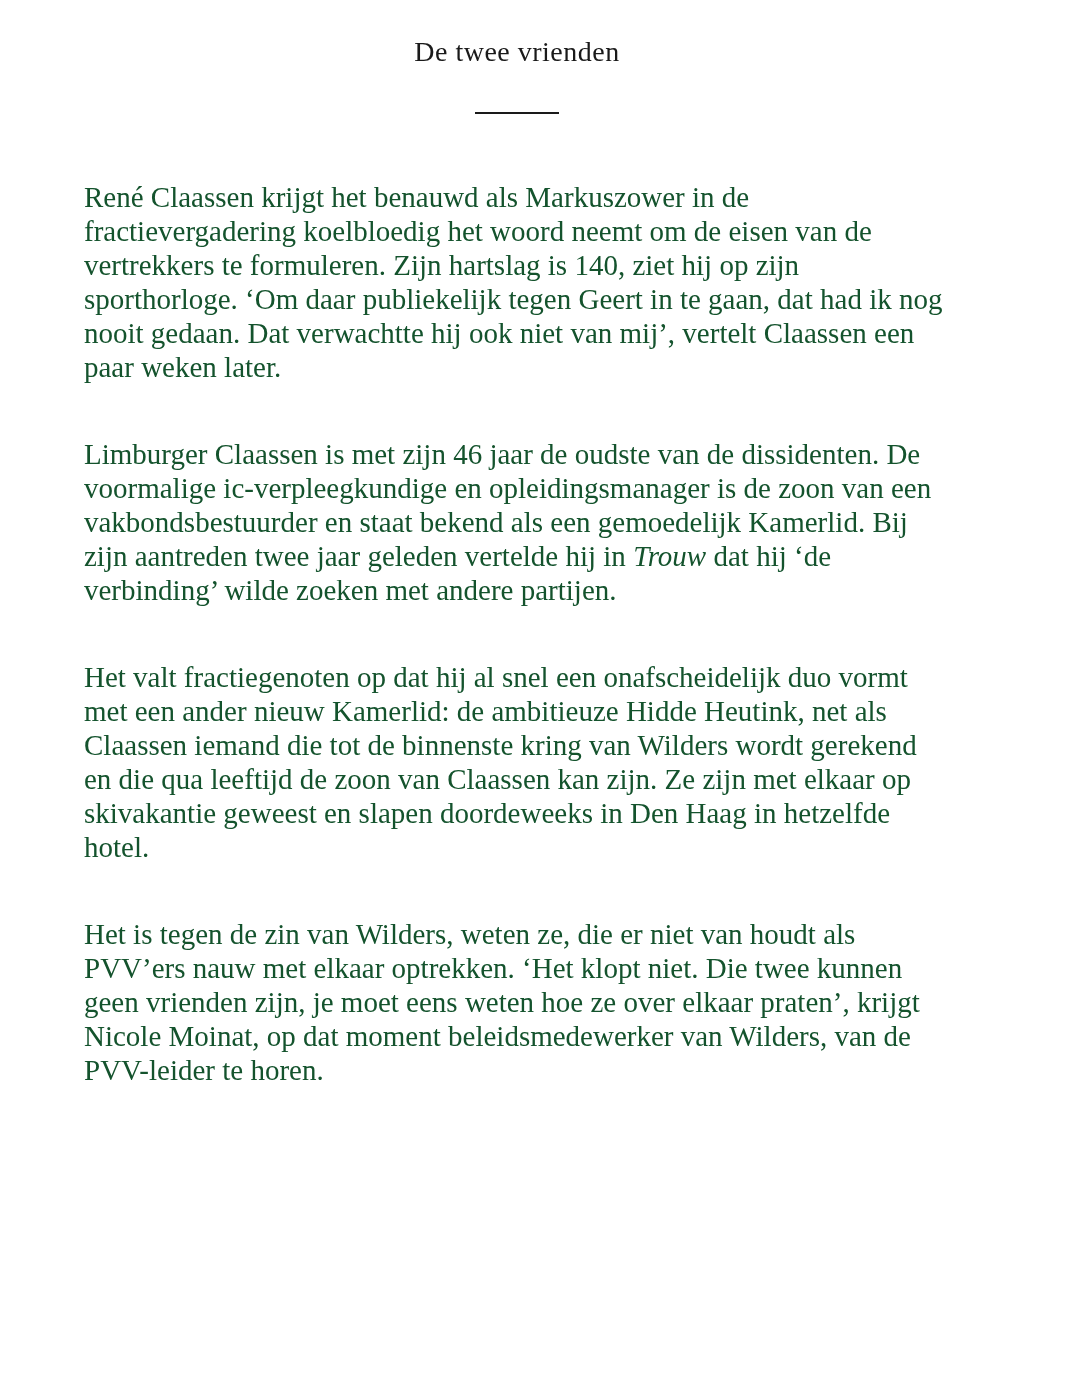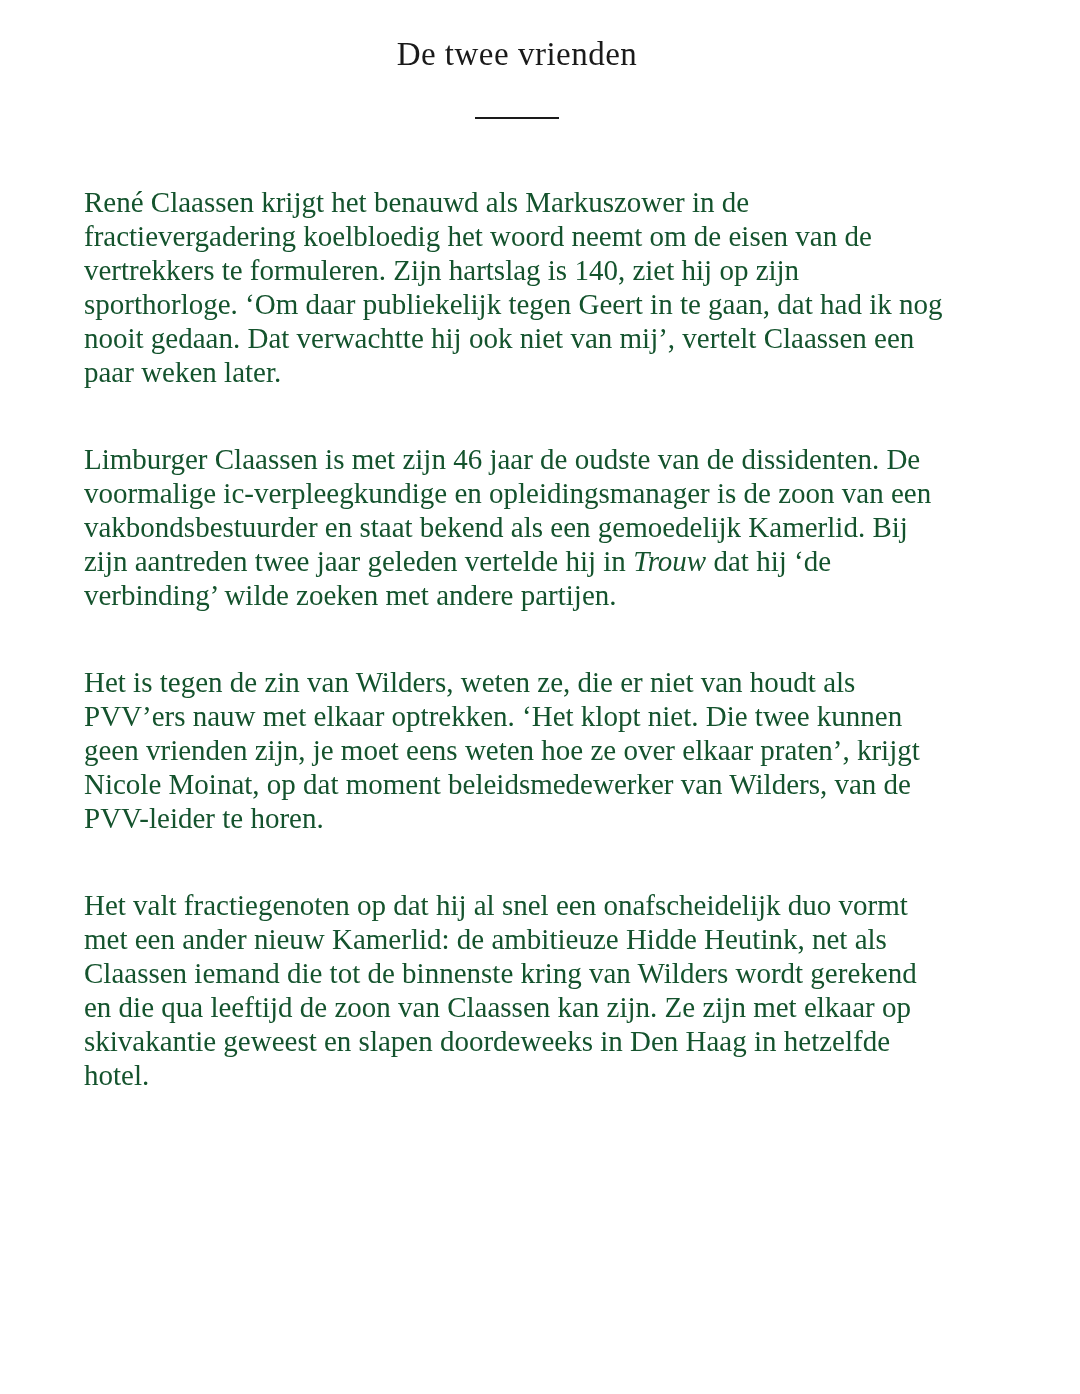--- a/index.html
+++ b/index.html
@@ -13,21 +13,21 @@
     font-family: "Liberation Serif", "DejaVu Serif", serif;
     color: #1a1a1a;
     -webkit-font-smoothing: antialiased;
     overflow: hidden;
   }
   .article {
     margin-left: 84px;
     width: 866px;
   }
   .article-title {
-    font-size: 33px;
+    font-size: 28px;
     font-weight: 400;
     line-height: 1;
     text-align: center;
     letter-spacing: 0.5px;
     color: #1a1a1a;
     margin: 38px 0 0 0;
   }
   .title-divider {
     display: block;
     width: 84px;
@@ -57,20 +57,20 @@
 
   <p class="body-paragraph">
     <span>René Claassen krijgt het benauwd als Markuszower in de fractievergadering koelbloedig het woord neemt om de eisen van de vertrekkers te formuleren. Zijn hartslag is 140, ziet hij op zijn sporthorloge. ‘Om daar publiekelijk tegen Geert in te gaan, dat had ik nog nooit gedaan. Dat verwachtte hij ook niet van mij’, vertelt Claassen een paar weken later.</span>
   </p>
 
   <p class="body-paragraph">
     <span>Limburger Claassen is met zijn 46 jaar de oudste van de dissidenten. De voormalige ic-verpleegkundige en opleidingsmanager is de zoon van een vakbondsbestuurder en staat bekend als een gemoedelijk Kamerlid. Bij zijn aantreden twee jaar geleden vertelde hij in </span><em>Trouw</em><span> dat hij ‘de verbinding’ wilde zoeken met andere partijen.</span>
   </p>
 
   <p class="body-paragraph">
-    <span>Het is tegen de zin van Wilders, weten ze, die er niet van houdt als PVV’ers nauw met elkaar optrekken. ‘Het klopt niet. Die twee kunnen geen vrienden zijn, je moet eens weten hoe ze over elkaar praten’, krijgt Nicole Moinat, op dat moment beleidsmedewerker van Wilders, van de PVV-leider te horen.</span>
+    <span>Het valt fractiegenoten op dat hij al snel een onafscheidelijk duo vormt met een ander nieuw Kamerlid: de ambitieuze Hidde Heutink, net als Claassen iemand die tot de binnenste kring van Wilders wordt gerekend en die qua leeftijd de zoon van Claassen kan zijn. Ze zijn met elkaar op skivakantie geweest en slapen doordeweeks in Den Haag in hetzelfde hotel.</span>
   </p>
 
   <p class="body-paragraph">
-    <span>Het valt fractiegenoten op dat hij al snel een onafscheidelijk duo vormt met een ander nieuw Kamerlid: de ambitieuze Hidde Heutink, net als Claassen iemand die tot de binnenste kring van Wilders wordt gerekend en die qua leeftijd de zoon van Claassen kan zijn. Ze zijn met elkaar op skivakantie geweest en slapen doordeweeks in Den Haag in hetzelfde hotel.</span>
+    <span>Het is tegen de zin van Wilders, weten ze, die er niet van houdt als PVV’ers nauw met elkaar optrekken. ‘Het klopt niet. Die twee kunnen geen vrienden zijn, je moet eens weten hoe ze over elkaar praten’, krijgt Nicole Moinat, op dat moment beleidsmedewerker van Wilders, van de PVV-leider te horen.</span>
   </p>
 
 </article>
 
 </body></html>

